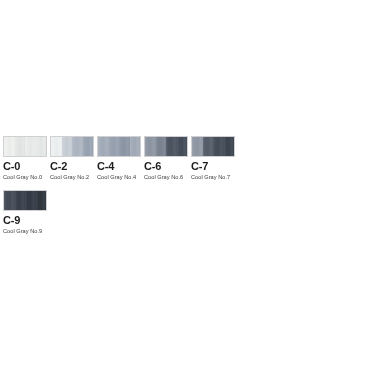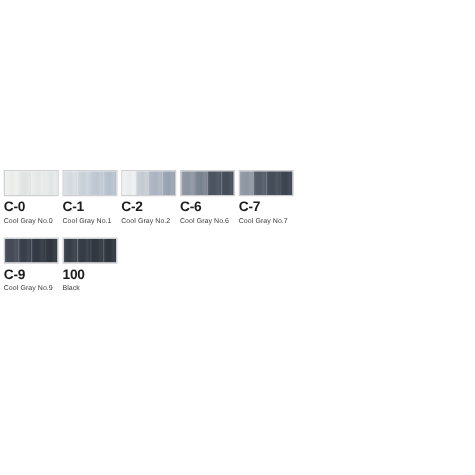--- a/index.html
+++ b/index.html
@@ -102,56 +102,56 @@
             </div>
             <div class="band" style="background: rgb(230, 234, 233);">
               <div class="band-stripes"></div>
             </div>
           </div>
           <div class="swatch-code">C-0</div>
           <div class="swatch-name">Cool Gray No.0</div>
         </div>
         <div class="swatch-cell">
           <div class="swatch-box">
-            <div class="band" style="background: rgb(216, 222, 228);">
-              <div class="band-stripes"></div>
-            </div>
-            <div class="band" style="background: rgb(204, 212, 220);">
-              <div class="band-stripes"></div>
-            </div>
-            <div class="band" style="background: rgb(194, 203, 213);">
-              <div class="band-stripes"></div>
-            </div>
-            <div class="band" style="background: rgb(185, 195, 207);">
-              <div class="band-stripes"></div>
-            </div>
-          </div>
-          <div class="swatch-code">C-1</div>
-          <div class="swatch-name">Cool Gray No.1</div>
-        </div>
-        <div class="swatch-cell">
-          <div class="swatch-box">
             <div class="band" style="background: rgb(238, 241, 241);">
               <div class="band-stripes"></div>
             </div>
             <div class="band" style="background: rgb(201, 207, 214);">
               <div class="band-stripes"></div>
             </div>
             <div class="band" style="background: rgb(174, 183, 195);">
               <div class="band-stripes"></div>
             </div>
             <div class="band" style="background: rgb(154, 165, 180);">
               <div class="band-stripes"></div>
             </div>
           </div>
           <div class="swatch-code">C-2</div>
           <div class="swatch-name">Cool Gray No.2</div>
         </div>
         <div class="swatch-cell">
           <div class="swatch-box">
+            <div class="band" style="background: rgb(164, 173, 186);">
+              <div class="band-stripes"></div>
+            </div>
+            <div class="band" style="background: rgb(152, 162, 177);">
+              <div class="band-stripes"></div>
+            </div>
+            <div class="band" style="background: rgb(141, 151, 167);">
+              <div class="band-stripes"></div>
+            </div>
+            <div class="band" style="background: rgb(163, 172, 184);">
+              <div class="band-stripes"></div>
+            </div>
+          </div>
+          <div class="swatch-code">C-4</div>
+          <div class="swatch-name">Cool Gray No.4</div>
+        </div>
+        <div class="swatch-cell">
+          <div class="swatch-box">
             <div class="band" style="background: rgb(142, 151, 163);">
               <div class="band-stripes"></div>
             </div>
             <div class="band" style="background: rgb(123, 132, 145);">
               <div class="band-stripes"></div>
             </div>
             <div class="band" style="background: rgb(76, 85, 97);">
               <div class="band-stripes"></div>
             </div>
             <div class="band" style="background: rgb(69, 78, 90);">
@@ -191,34 +191,16 @@
             </div>
             <div class="band" style="background: rgb(52, 59, 70);">
               <div class="band-stripes"></div>
             </div>
             <div class="band" style="background: rgb(48, 55, 63);">
               <div class="band-stripes"></div>
             </div>
           </div>
           <div class="swatch-code">C-9</div>
           <div class="swatch-name">Cool Gray No.9</div>
-        </div>
-        <div class="swatch-cell">
-          <div class="swatch-box">
-            <div class="band" style="background: rgb(58, 64, 73);">
-              <div class="band-stripes"></div>
-            </div>
-            <div class="band" style="background: rgb(54, 60, 69);">
-              <div class="band-stripes"></div>
-            </div>
-            <div class="band" style="background: rgb(51, 57, 66);">
-              <div class="band-stripes"></div>
-            </div>
-            <div class="band" style="background: rgb(49, 55, 63);">
-              <div class="band-stripes"></div>
-            </div>
-          </div>
-          <div class="swatch-code">100</div>
-          <div class="swatch-name">Black</div>
         </div>
       </div>
   </div>
 </div>
 
 </body></html>

